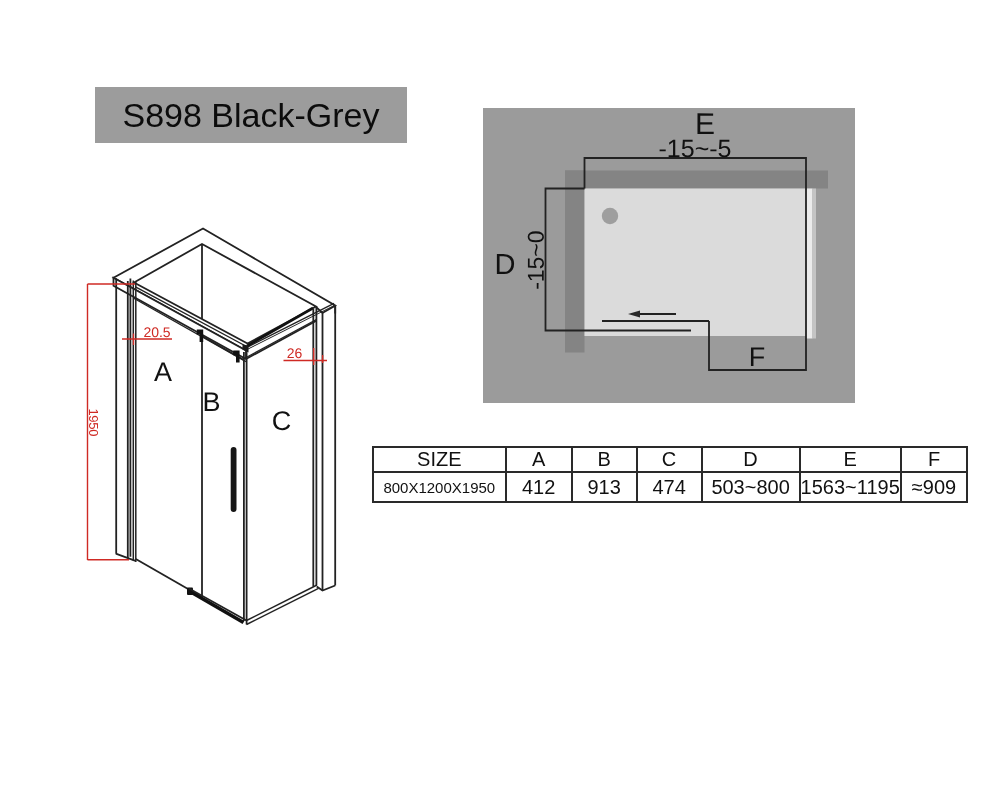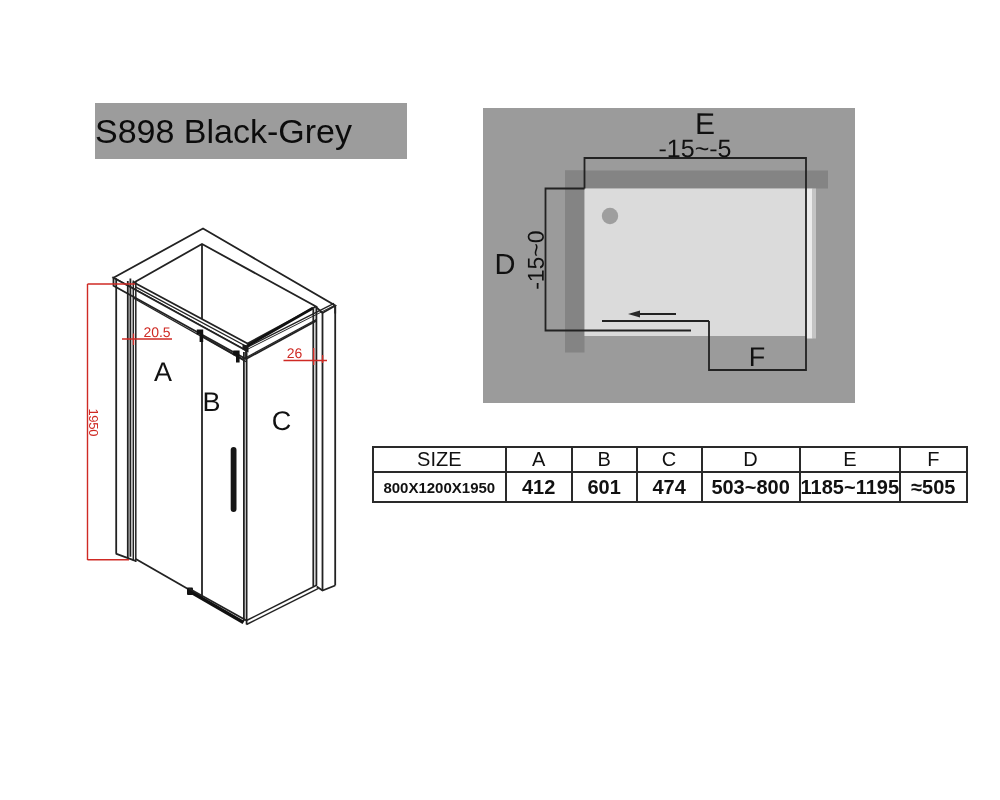--- a/index.html
+++ b/index.html
@@ -4,21 +4,21 @@
 <style>
   html,body{margin:0;padding:0;background:#ffffff;}
   body{width:1000px;height:800px;position:relative;font-family:"Liberation Sans",sans-serif;}
   .abs{position:absolute;}
   table{border-collapse:collapse;}
   td{border:2px solid #2a2a2a;text-align:center;vertical-align:middle;padding:0;color:#111;}
 </style>
 </head>
 <body>
 
-<div class="abs" style="left:95px;top:103px;width:312px;height:56px;background:#9c9c9c;color:#0c0c0c;font-size:34px;line-height:56px;will-change:transform;">S898 Black-Grey</div>
+<div class="abs" style="left:95px;top:87px;width:312px;height:56px;background:#9c9c9c;color:#0c0c0c;font-size:34px;line-height:56px;text-align:center;will-change:transform;">S898 Black-Grey</div>
 
 <svg class="abs" style="left:0;top:0;will-change:transform;" width="1000" height="800" viewBox="0 0 1000 800">
 <g fill="none" stroke="#222" stroke-width="1.8">
 
 <g stroke="none">
 <rect x="483" y="108" width="372" height="295" fill="#9b9b9b"></rect>
 </g>
 
 <g stroke="none">
 <rect x="565" y="170.5" width="263" height="18" fill="#848484"></rect>
@@ -235,23 +235,23 @@
 <tbody>
       <tr style="height:22px;font-size:20px;">
   <td style="width:130.6px;">SIZE</td>
   <td style="width:64px;">A</td>
   <td style="width:63px;">B</td>
   <td style="width:63px;">C</td>
   <td style="width:96px;">D</td>
   <td style="width:97px;">E</td>
   <td style="width:64.5px;">F</td>
 </tr>
-<tr style="height:30px;font-size:20px;font-weight:bold;">
+<tr style="height:30px;font-size:20px;">
   <td style="font-size:15px;">800X1200X1950</td>
   <td>412</td>
-  <td>601</td>
+  <td>913</td>
   <td>474</td>
   <td>503~800</td>
-  <td>1185~1195</td>
-  <td>≈505</td>
+  <td>1563~1195</td>
+  <td>≈909</td>
 </tr>
 </tbody>
   </table>
 
 </body></html>

